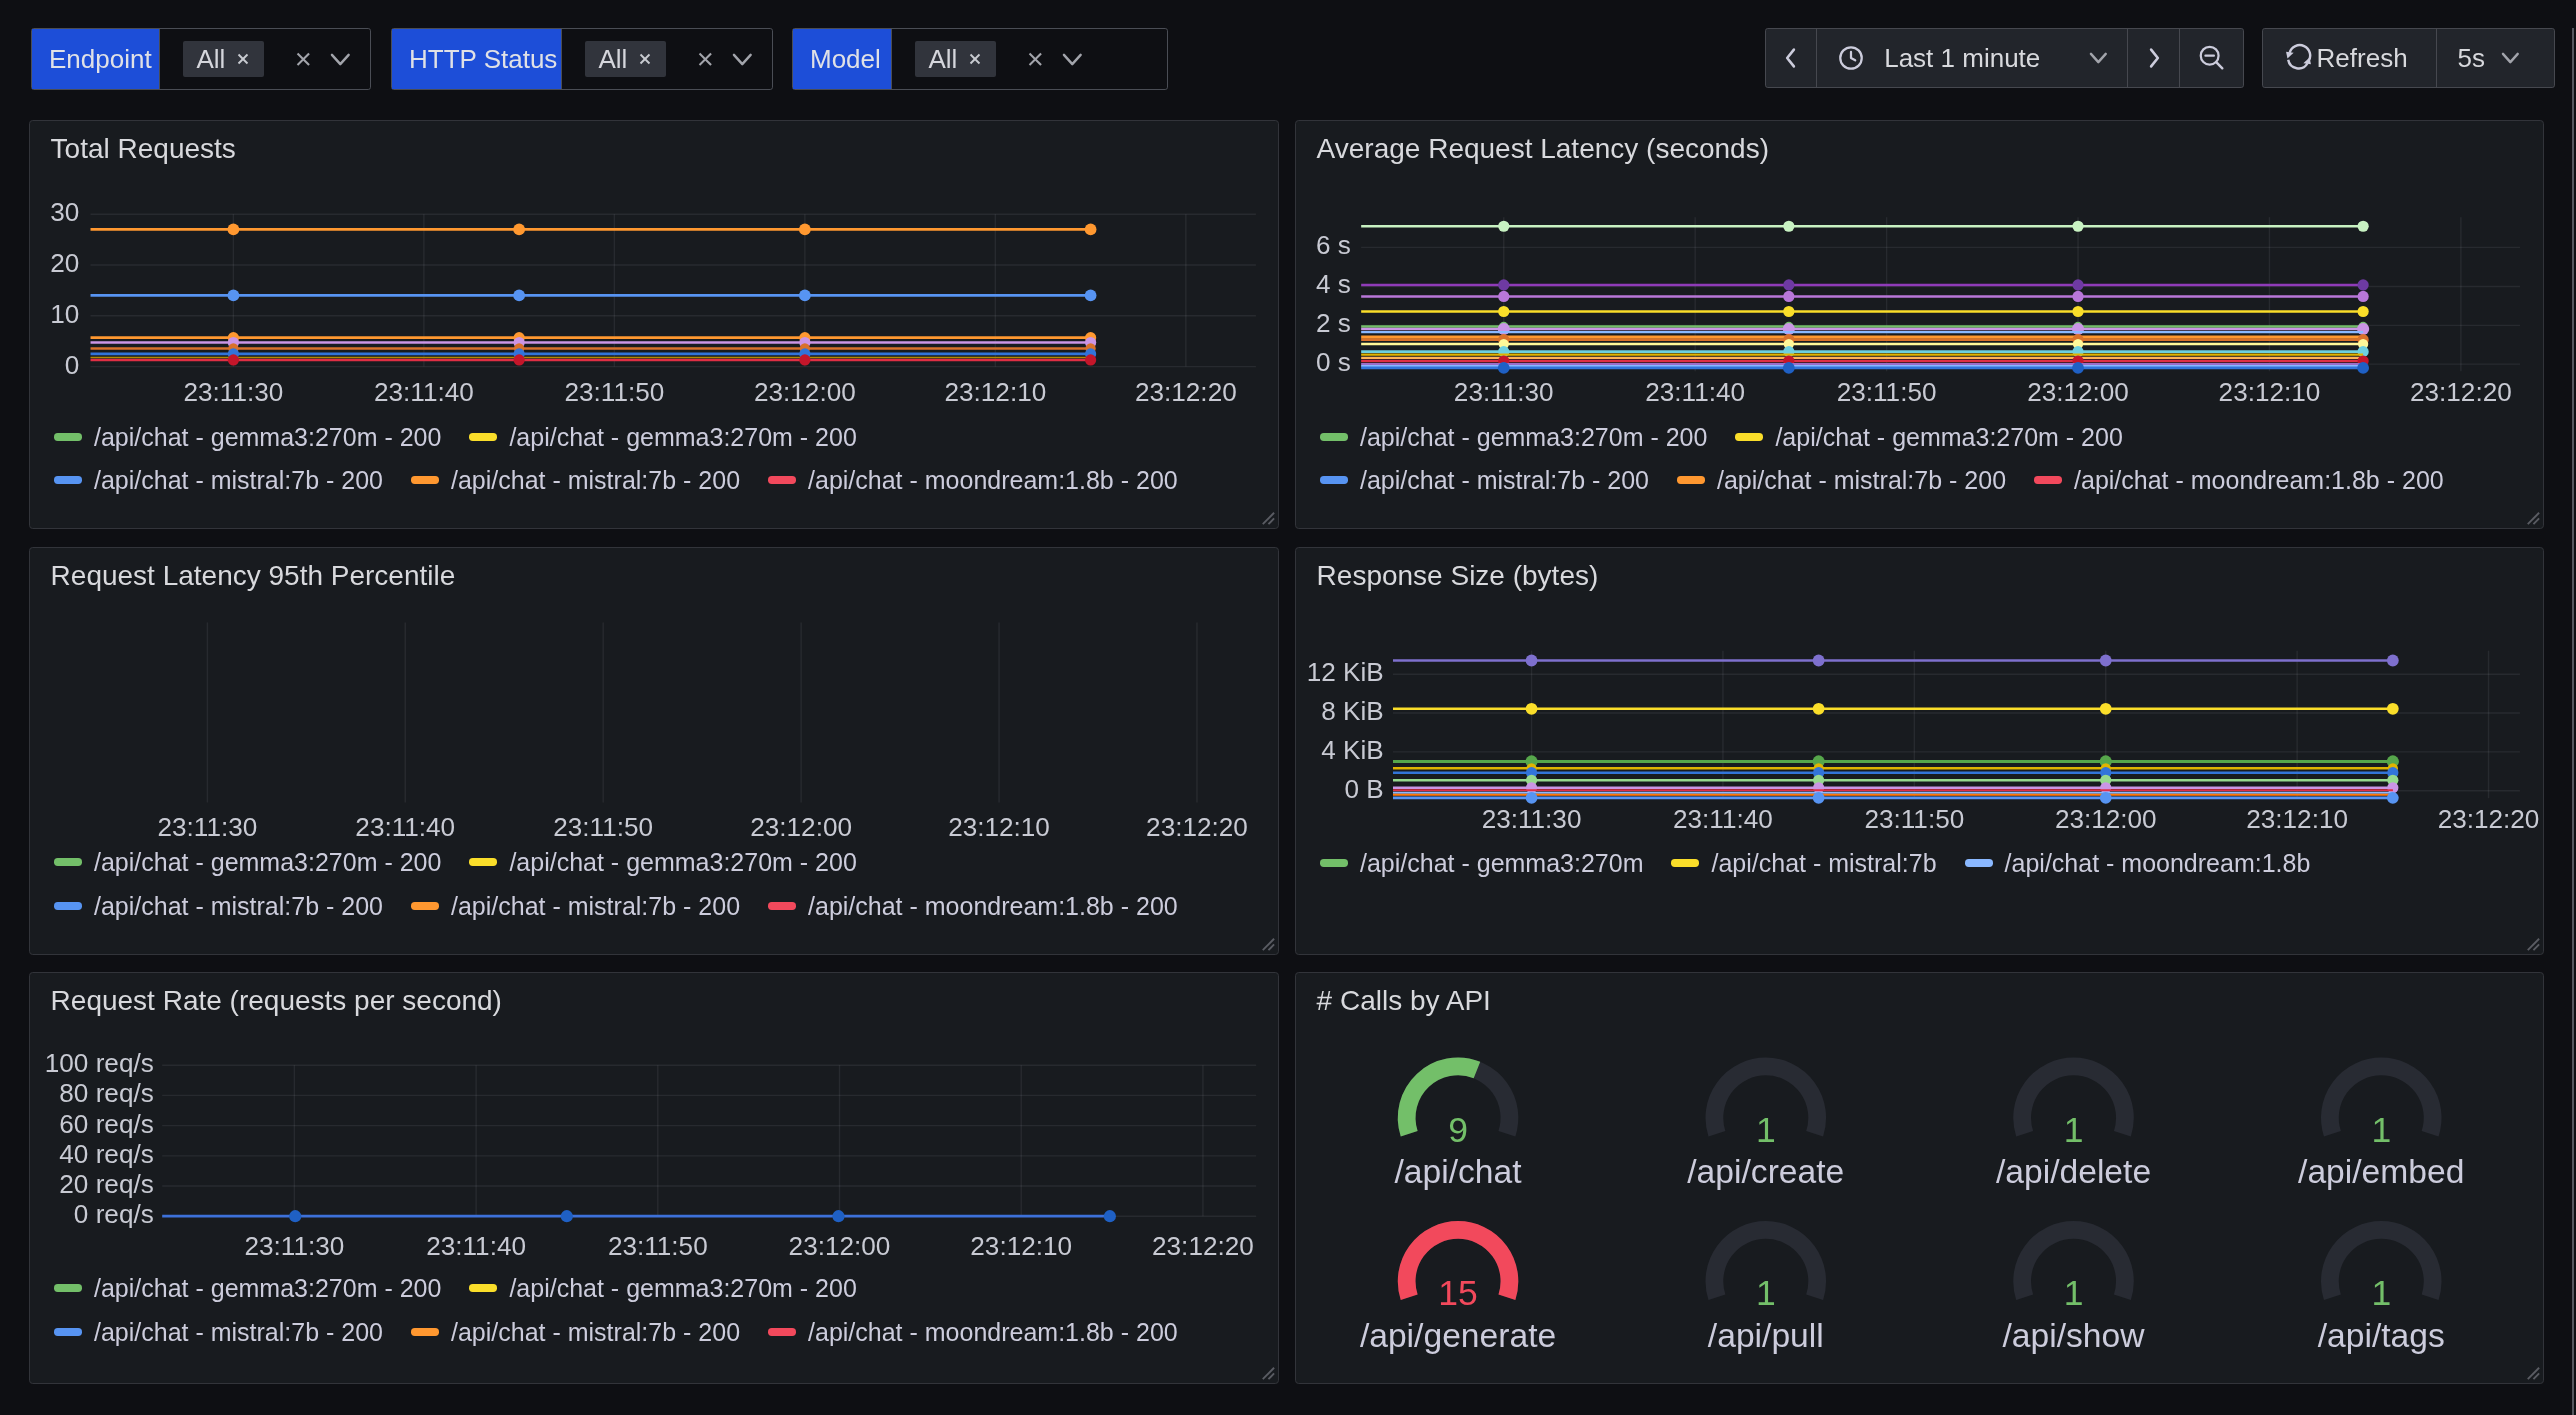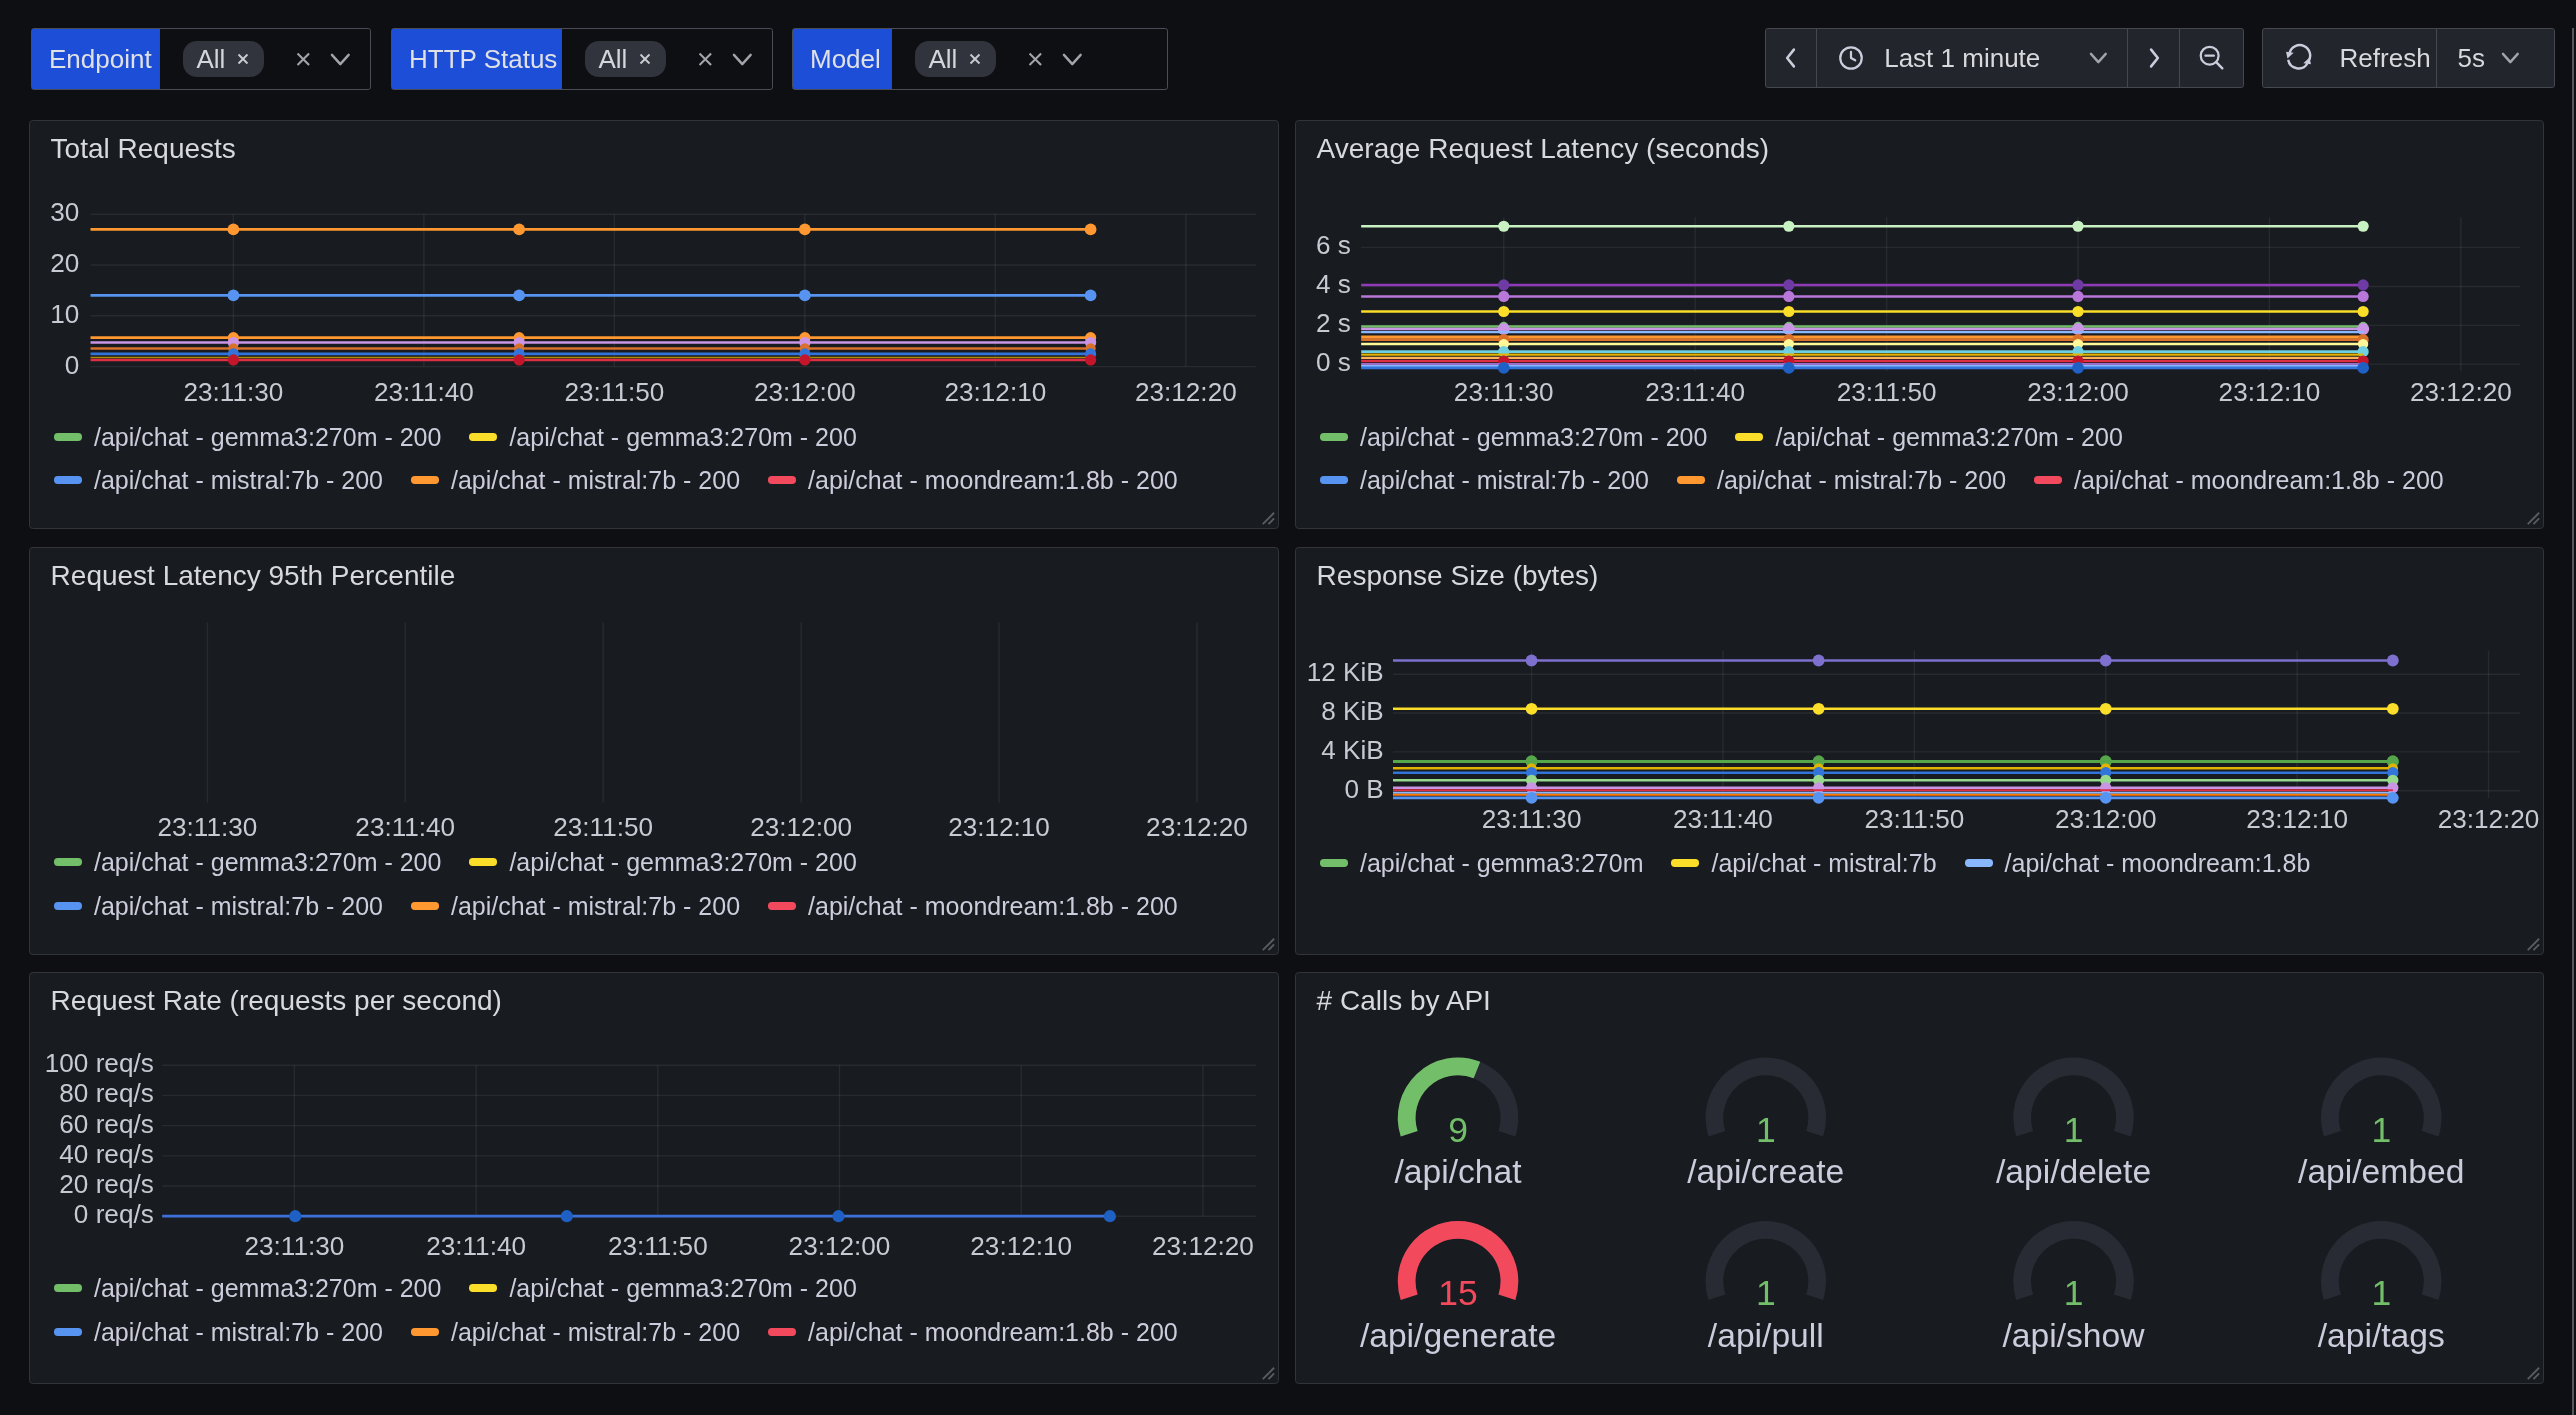--- a/index.html
+++ b/index.html
@@ -5,21 +5,21 @@
 #root{position:relative;width:2576px;height:1415px;background:#0e0f13}
 .panel{position:absolute;background:#181b1f;border:0.9px solid #32343a;border-radius:3.7px}
 .pt{position:absolute;left:20.6px;top:12px;font-size:28px;font-weight:500;color:#d8d9dd;letter-spacing:0px}
 .lg{position:absolute;left:24px;height:26px;display:flex;align-items:center;gap:28px;white-space:nowrap}
 .li{display:inline-flex;align-items:center;font-size:25px;color:#ccccdc}
 .sw{display:inline-block;width:28px;height:7.5px;border-radius:3.7px;margin-right:12px}
 .rsz{position:absolute;right:1.9px;bottom:1.9px}
 .fg{position:absolute;top:28px;height:62px;display:flex;border:0.9px solid #4a4d55;border-radius:2.8px;background:#0e0f13}
 .fl{background:#1d4ed8;border-right:0.9px solid #4a4d55;display:flex;align-items:center;padding-left:17px;font-size:26px;font-weight:500;color:#e0e1e6}
 .fv{flex:1;display:flex;align-items:center}
-.chip{margin-left:23.4px;height:36px;padding:0 13px;background:#31343c;border-radius:14px;display:inline-flex;align-items:center;gap:9.3px;font-size:26px;color:#d5d6dc}
+.chip{margin-left:23.4px;height:36px;padding:0 13px;background:#31343c;border-radius:2px;display:inline-flex;align-items:center;gap:9.3px;font-size:26px;color:#d5d6dc}
 .fx{margin-left:29px;display:inline-flex}
 .fc{margin-left:17px;display:inline-flex}
 .tg{position:absolute;top:28px;height:60px;display:flex;background:#22252b;border:0.9px solid #46484f;border-radius:2.8px}
 .tb{display:flex;align-items:center;justify-content:center}
 .tb+.tb{border-left:0.9px solid #46484f}
 .ttxt{font-size:26px;font-weight:500;color:#d8d9dd}
 .tbtime .ttxt{margin-left:19.6px}
 .tch{margin-left:auto;display:inline-flex}
 .tbr{justify-content:flex-start;padding-left:20.6px}
 </style></head>
@@ -117,21 +117,21 @@
       </div>
     </div>
     <div class="tg" style="left:2262px;width:293px">
       <div class="tb tbr" style="flex:1">
         <svg width="29" height="30" viewBox="0 0 31 32" fill="none">
           <path d="M 6.0 10.4 A 11.2 11.2 0 1 1 26.0 19.8" stroke="#ccccdc" stroke-width="2.6" fill="none"></path>
           <polygon points="2.2,9.2 10.3,10.3 3.7,16.5" fill="#ccccdc"></polygon>
           <path d="M 25.2 21.6 A 11.2 11.2 0 0 1 4.5 17.9" stroke="#ccccdc" stroke-width="2.6" fill="none"></path>
           <polygon points="28.8,22.8 20.7,21.7 27.3,15.5" fill="#ccccdc"></polygon>
         </svg>
-        <span class="ttxt" style="margin-left:27px">Refresh</span>
+        <span class="ttxt" style="margin-left:4px">Refresh</span>
       </div>
       <div class="tb" style="width:118px;justify-content:flex-start;padding-left:20.6px">
         <span class="ttxt">5s</span>
         <span style="margin-left:16px;display:inline-flex">
           <svg width="18.7" height="12" viewBox="0 0 20 13">
             <polyline points="2,2 10.0,11 18,2" fill="none" stroke="#a2a4ab" stroke-width="2.6" stroke-linecap="round" stroke-linejoin="round"></polyline>
           </svg>
         </span>
       </div>
     </div>

